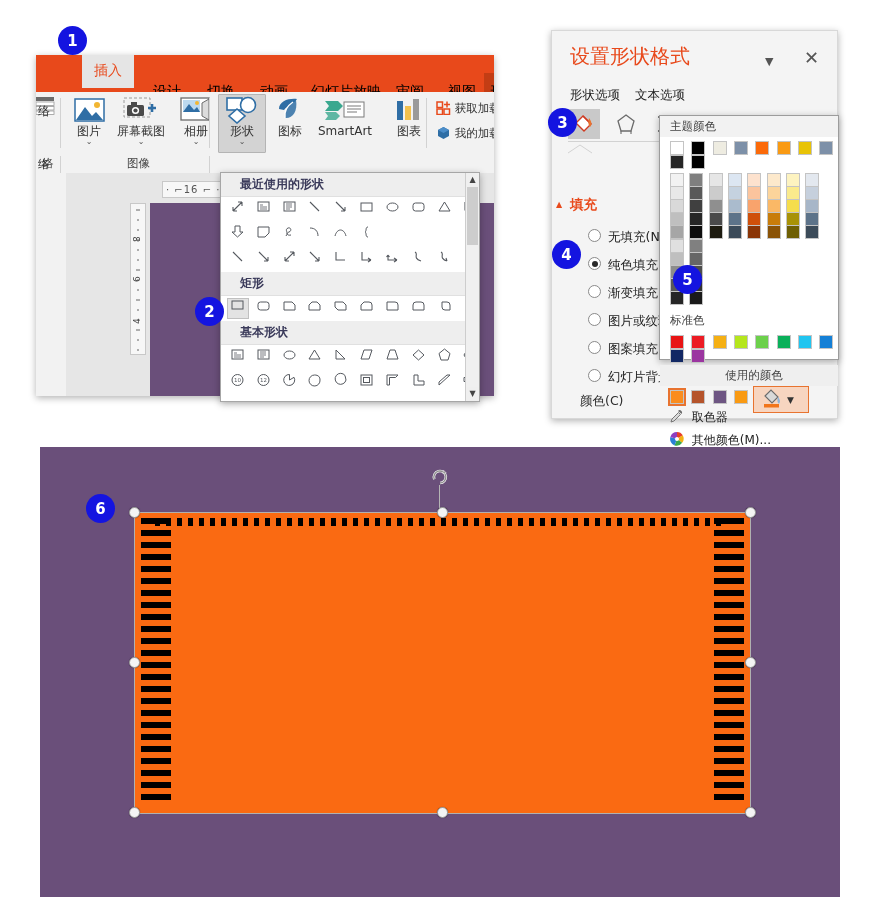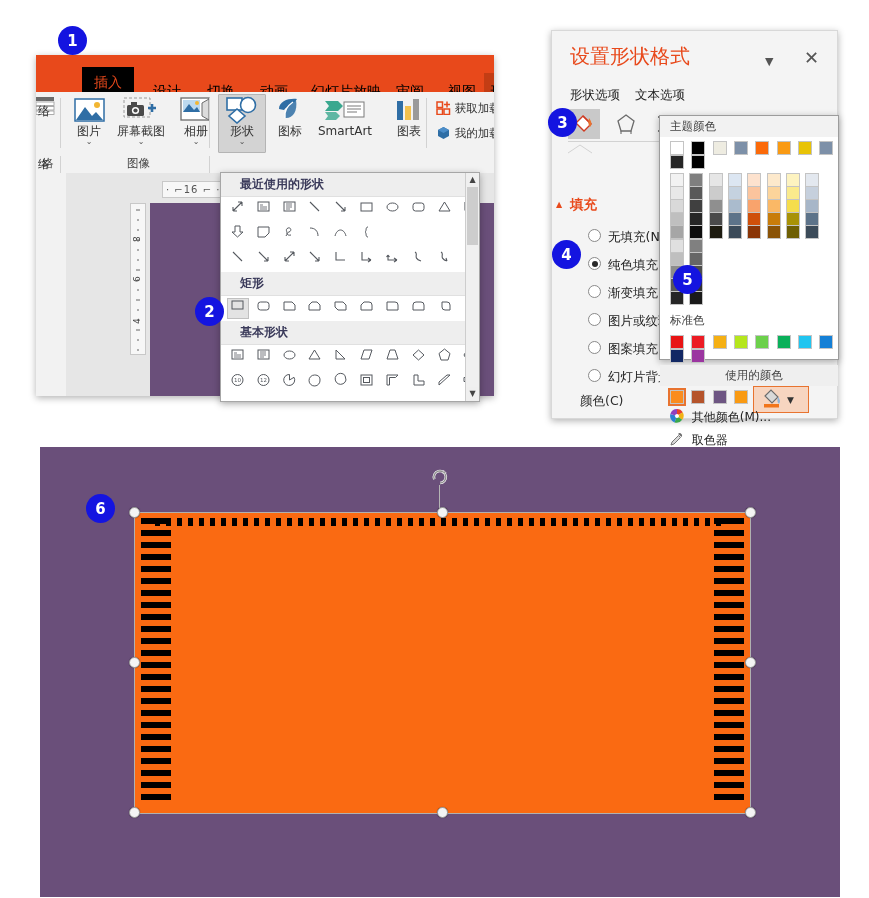--- a/index.html
+++ b/index.html
@@ -12,21 +12,21 @@
   .badge{position:absolute;width:29px;height:29px;border-radius:50%;
          background:#1414e0;color:#fff;font-weight:bold;font-size:15px;
          display:flex;align-items:center;justify-content:center;z-index:60;
          font-family:"DejaVu Sans","Liberation Sans",sans-serif;}
 
   
   #ppt{left:36px;top:55px;width:458px;height:341px;background:#f2f2f2;overflow:hidden;}
   #ribbon-tabs{position:absolute;left:0;top:0;width:100%;height:37px;background:#e8491b;}
   .rtab{position:absolute;top:18px;height:37px;line-height:37px;color:#000000;font-size:14px;
         padding:0 12px;white-space:nowrap;}
-  .rtab.active{background:#000000;color:#e8491b;top:12px;height:33px;line-height:31px;}
+  .rtab.active{background:#e5e5e5;color:#e8491b;top:0;height:33px;line-height:31px;}
   .rtab.ctx{background:#c33d14;}
   #ribbon-body{position:absolute;left:0;top:37px;width:100%;height:64px;background:#f2f2f2;
                border-bottom:1px solid #d7d7d7;}
   .grp-sep{position:absolute;top:6px;width:1px;height:50px;background:#d2d2d2;}
   .rbtn{position:absolute;top:3px;width:46px;text-align:center;font-size:12px;color:#333;}
   .rbtn .ico{height:30px;display:flex;align-items:center;justify-content:center;}
   .rbtn .lbl{font-size:12px;line-height:13px;}
   .rbtn .car{font-size:8px;color:#555;line-height:8px;}
   .rbtn.sel{background:#d3d3d3;border:1px solid #b4b4b4;border-radius:1px;}
   .addin{position:absolute;font-size:11.5px;color:#333;white-space:nowrap;}
@@ -670,38 +670,38 @@
   <div class="swgrid">
     <span class="sw selo" style="background:#fa8c1e"></span>
     <span class="sw" style="background:#b5542b"></span>
     <span class="sw" style="background:#6d5582"></span>
     <span class="sw" style="background:#f99a13"></span>
   </div>
 
   <div class="cm-item">
     <span class="gl">
       <svg width="14" height="14" viewBox="0 0 14 14">
+        <path d="M1 13 L2 10 L8.5 3.5 L10.5 5.5 L4 12 Z" fill="#d9d9d9" stroke="#6b6b6b" stroke-width=".9"></path>
+        <path d="M8 2 a2.2 2.2 0 0 1 3.4 0 a2.2 2.2 0 0 1 0 3 l-1.4 -1.4" fill="#6b6b6b"></path>
+      </svg>
+    </span>
+    <span>取色器</span>
+  </div>
+  <div class="cm-item">
+    <span class="gl">
+      <svg width="14" height="14" viewBox="0 0 14 14">
         <path d="M7 7 L7 0 A7 7 0 0 1 12.8 3.3 Z" fill="#e83f2a"></path>
         <path d="M7 7 L12.8 3.3 A7 7 0 0 1 12.2 10.8 Z" fill="#f2b213"></path>
         <path d="M7 7 L12.2 10.8 A7 7 0 0 1 4.5 13.5 Z" fill="#3aa84c"></path>
         <path d="M7 7 L4.5 13.5 A7 7 0 0 1 0.4 5 Z" fill="#2a7fd4"></path>
         <path d="M7 7 L0.4 5 A7 7 0 0 1 7 0 Z" fill="#8f3fc0"></path>
         <circle cx="7" cy="7" r="2" fill="#fff"></circle>
       </svg>
     </span>
     <span>其他颜色(M)...</span>
-  </div>
-  <div class="cm-item">
-    <span class="gl">
-      <svg width="14" height="14" viewBox="0 0 14 14">
-        <path d="M1 13 L2 10 L8.5 3.5 L10.5 5.5 L4 12 Z" fill="#d9d9d9" stroke="#6b6b6b" stroke-width=".9"></path>
-        <path d="M8 2 a2.2 2.2 0 0 1 3.4 0 a2.2 2.2 0 0 1 0 3 l-1.4 -1.4" fill="#6b6b6b"></path>
-      </svg>
-    </span>
-    <span>取色器</span>
   </div>
 </div>
 
 <div class="badge" style="left:673px;top:265px;">5</div>
 
 <div id="bigslide">
 
   <div id="rotline" style="left:399px;top:38px;height:27px;"></div>
   <div id="rothandle" style="left:391px;top:21px;">
     <svg width="18" height="18" viewBox="0 0 18 18">

